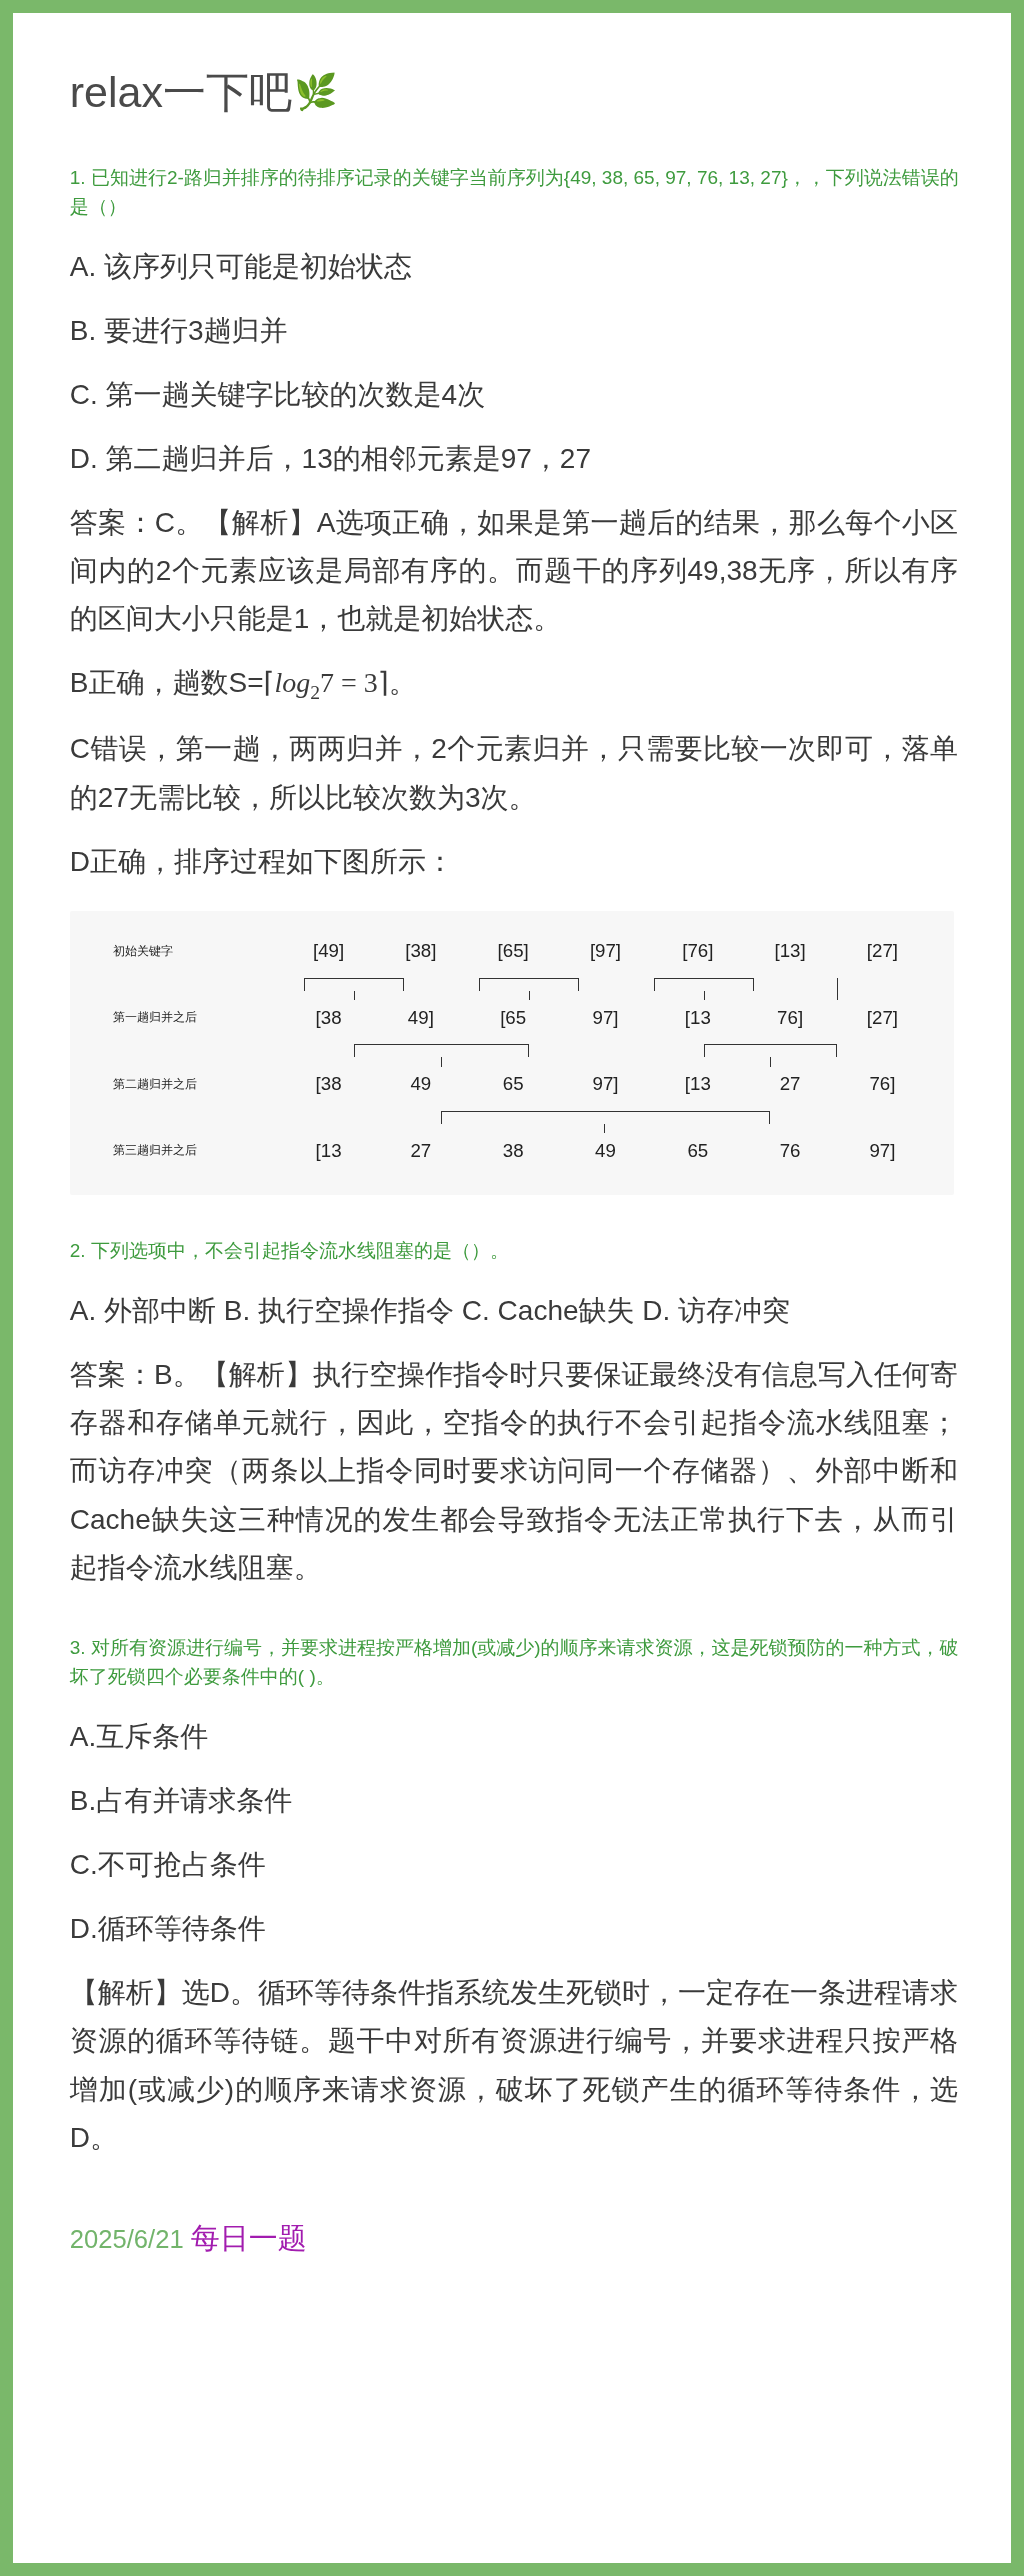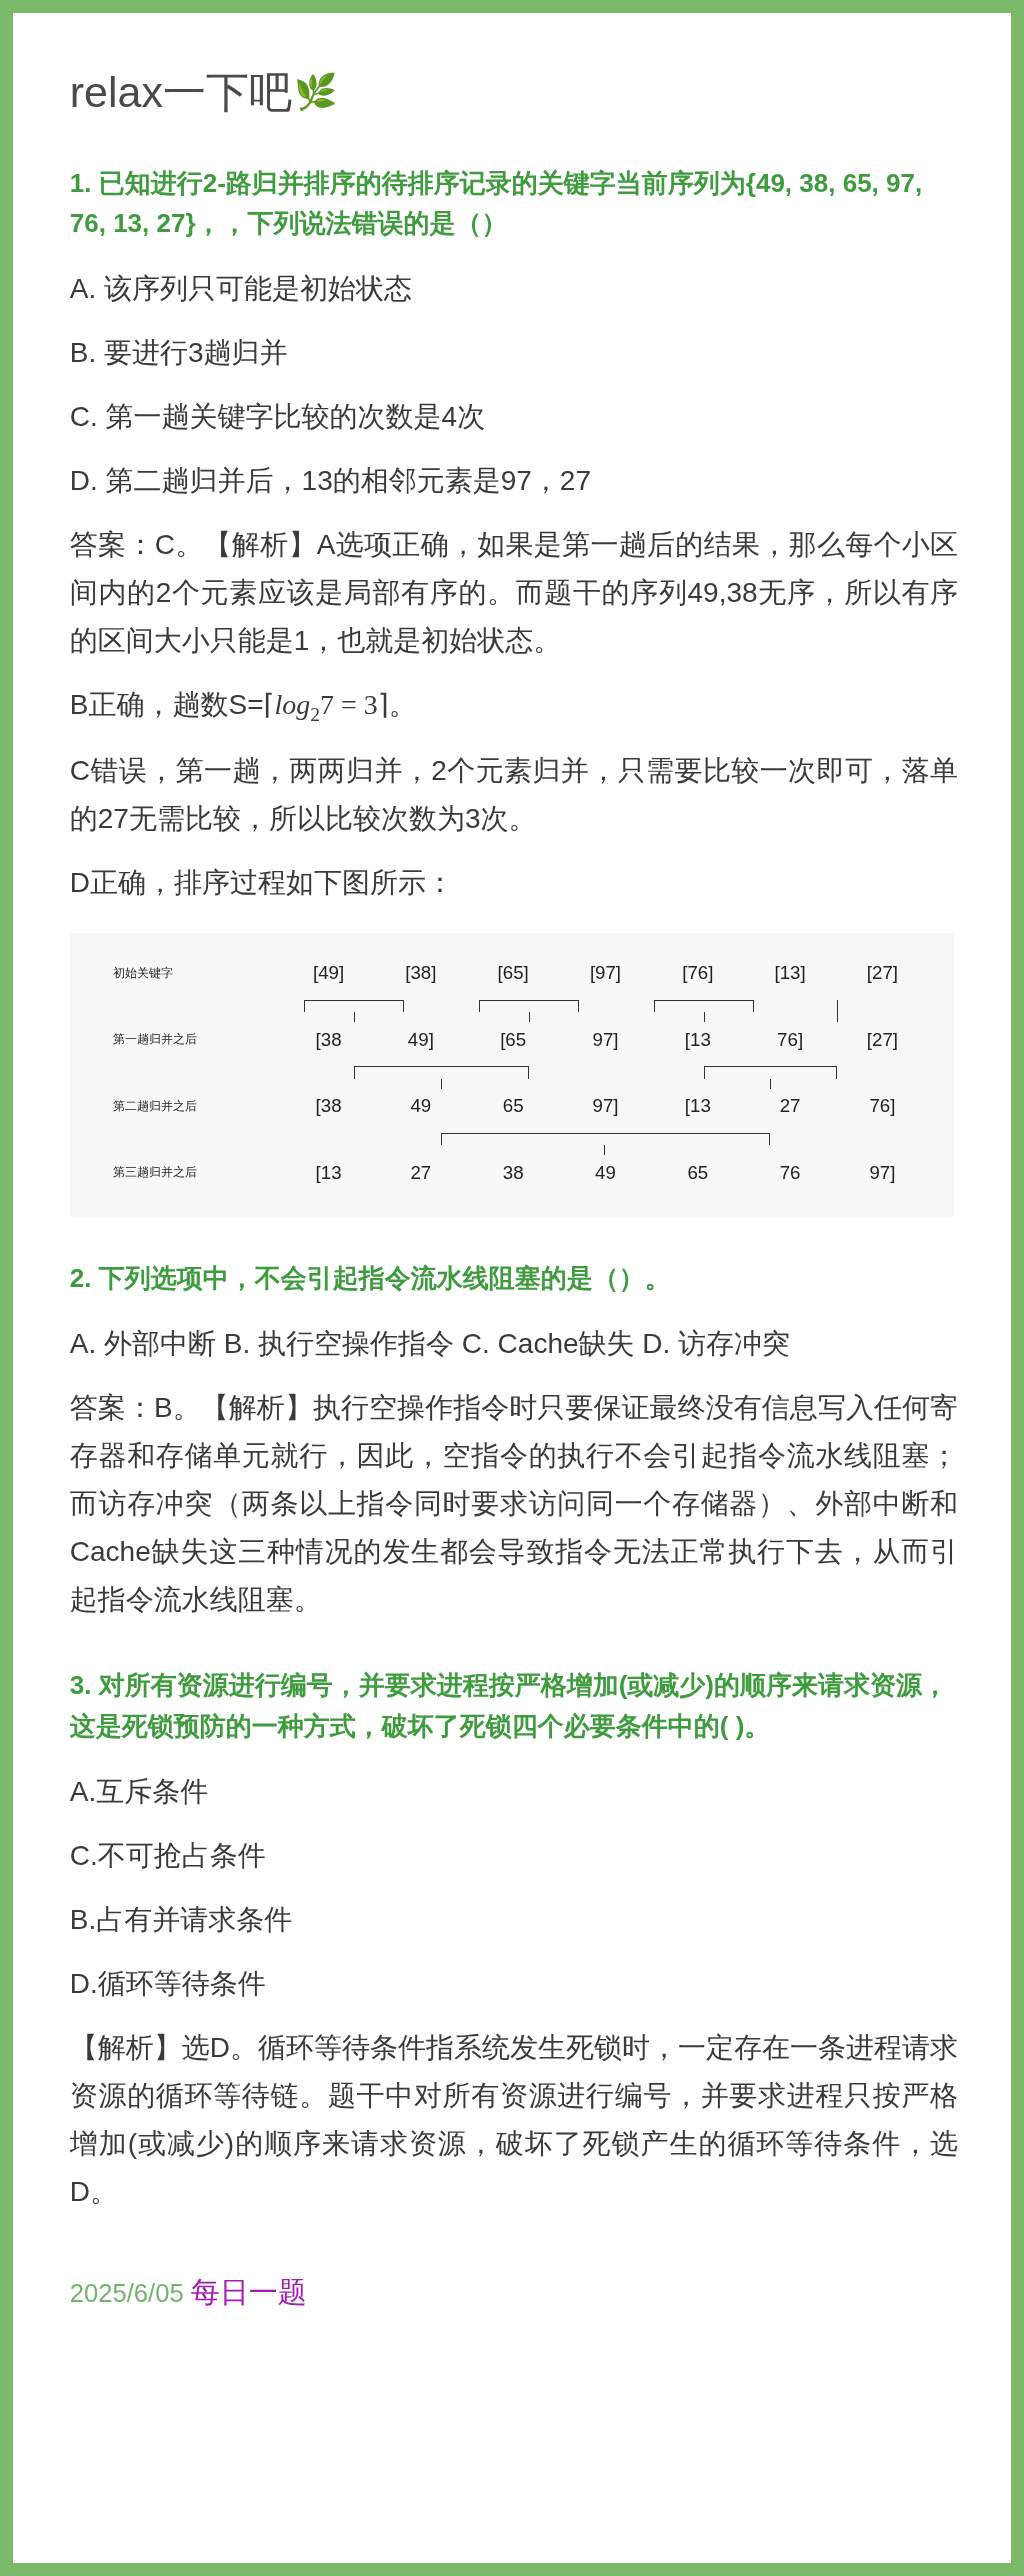--- a/index.html
+++ b/index.html
@@ -32,22 +32,22 @@
     letter-spacing: 0px;
     display: flex;
     align-items: center;
   }
   .title .leaf {
     font-size: 35px;
     margin-left: 2px;
   }
   h2.q {
     color: #3e9b3e;
-    font-size: 26px;
-    font-weight: bold;
+    font-size: 19px;
+    font-weight: normal;
     line-height: 1.55;
     margin: 41px 0 21.7px 9.8px;
   }
   p.opt, p.body {
     font-size: 28px;
     line-height: 1.72;
     margin: 15.8px 0 15.8px 9.8px;
     color: #3a3a3a;
   }
   p.body { text-align: justify; margin-right: 5.9px; margin-top: 12px; }
@@ -214,24 +214,24 @@
     </tbody>
       </table>
   </div>
 
   <h2 class="q">2. 下列选项中，不会引起指令流水线阻塞的是（）。</h2>
   <p class="opt">A. 外部中断 B. 执行空操作指令 C. Cache缺失 D. 访存冲突</p>
   <p class="body">答案：B。【解析】执行空操作指令时只要保证最终没有信息写入任何寄存器和存储单元就行，因此，空指令的执行不会引起指令流水线阻塞；而访存冲突（两条以上指令同时要求访问同一个存储器）、外部中断和Cache缺失这三种情况的发生都会导致指令无法正常执行下去，从而引起指令流水线阻塞。</p>
 
   <h2 class="q">3. 对所有资源进行编号，并要求进程按严格增加(或减少)的顺序来请求资源，这是死锁预防的一种方式，破坏了死锁四个必要条件中的( )。</h2>
   <p class="opt">A.互斥条件</p>
+  <p class="opt">B.占有并请求条件</p>
   <p class="opt">C.不可抢占条件</p>
-  <p class="opt">B.占有并请求条件</p>
   <p class="opt">D.循环等待条件</p>
   <p class="body">【解析】选D。循环等待条件指系统发生死锁时，一定存在一条进程请求资源的循环等待链。题干中对所有资源进行编号，并要求进程只按严格增加(或减少)的顺序来请求资源，破坏了死锁产生的循环等待条件，选D。</p>
 
   <div class="footer">
-    <span>2025/6/05</span>
+    <span>2025/6/21</span>
     <span class="sub">每日一题</span>
   </div>
 
 </div>
 
 
 </body></html>

